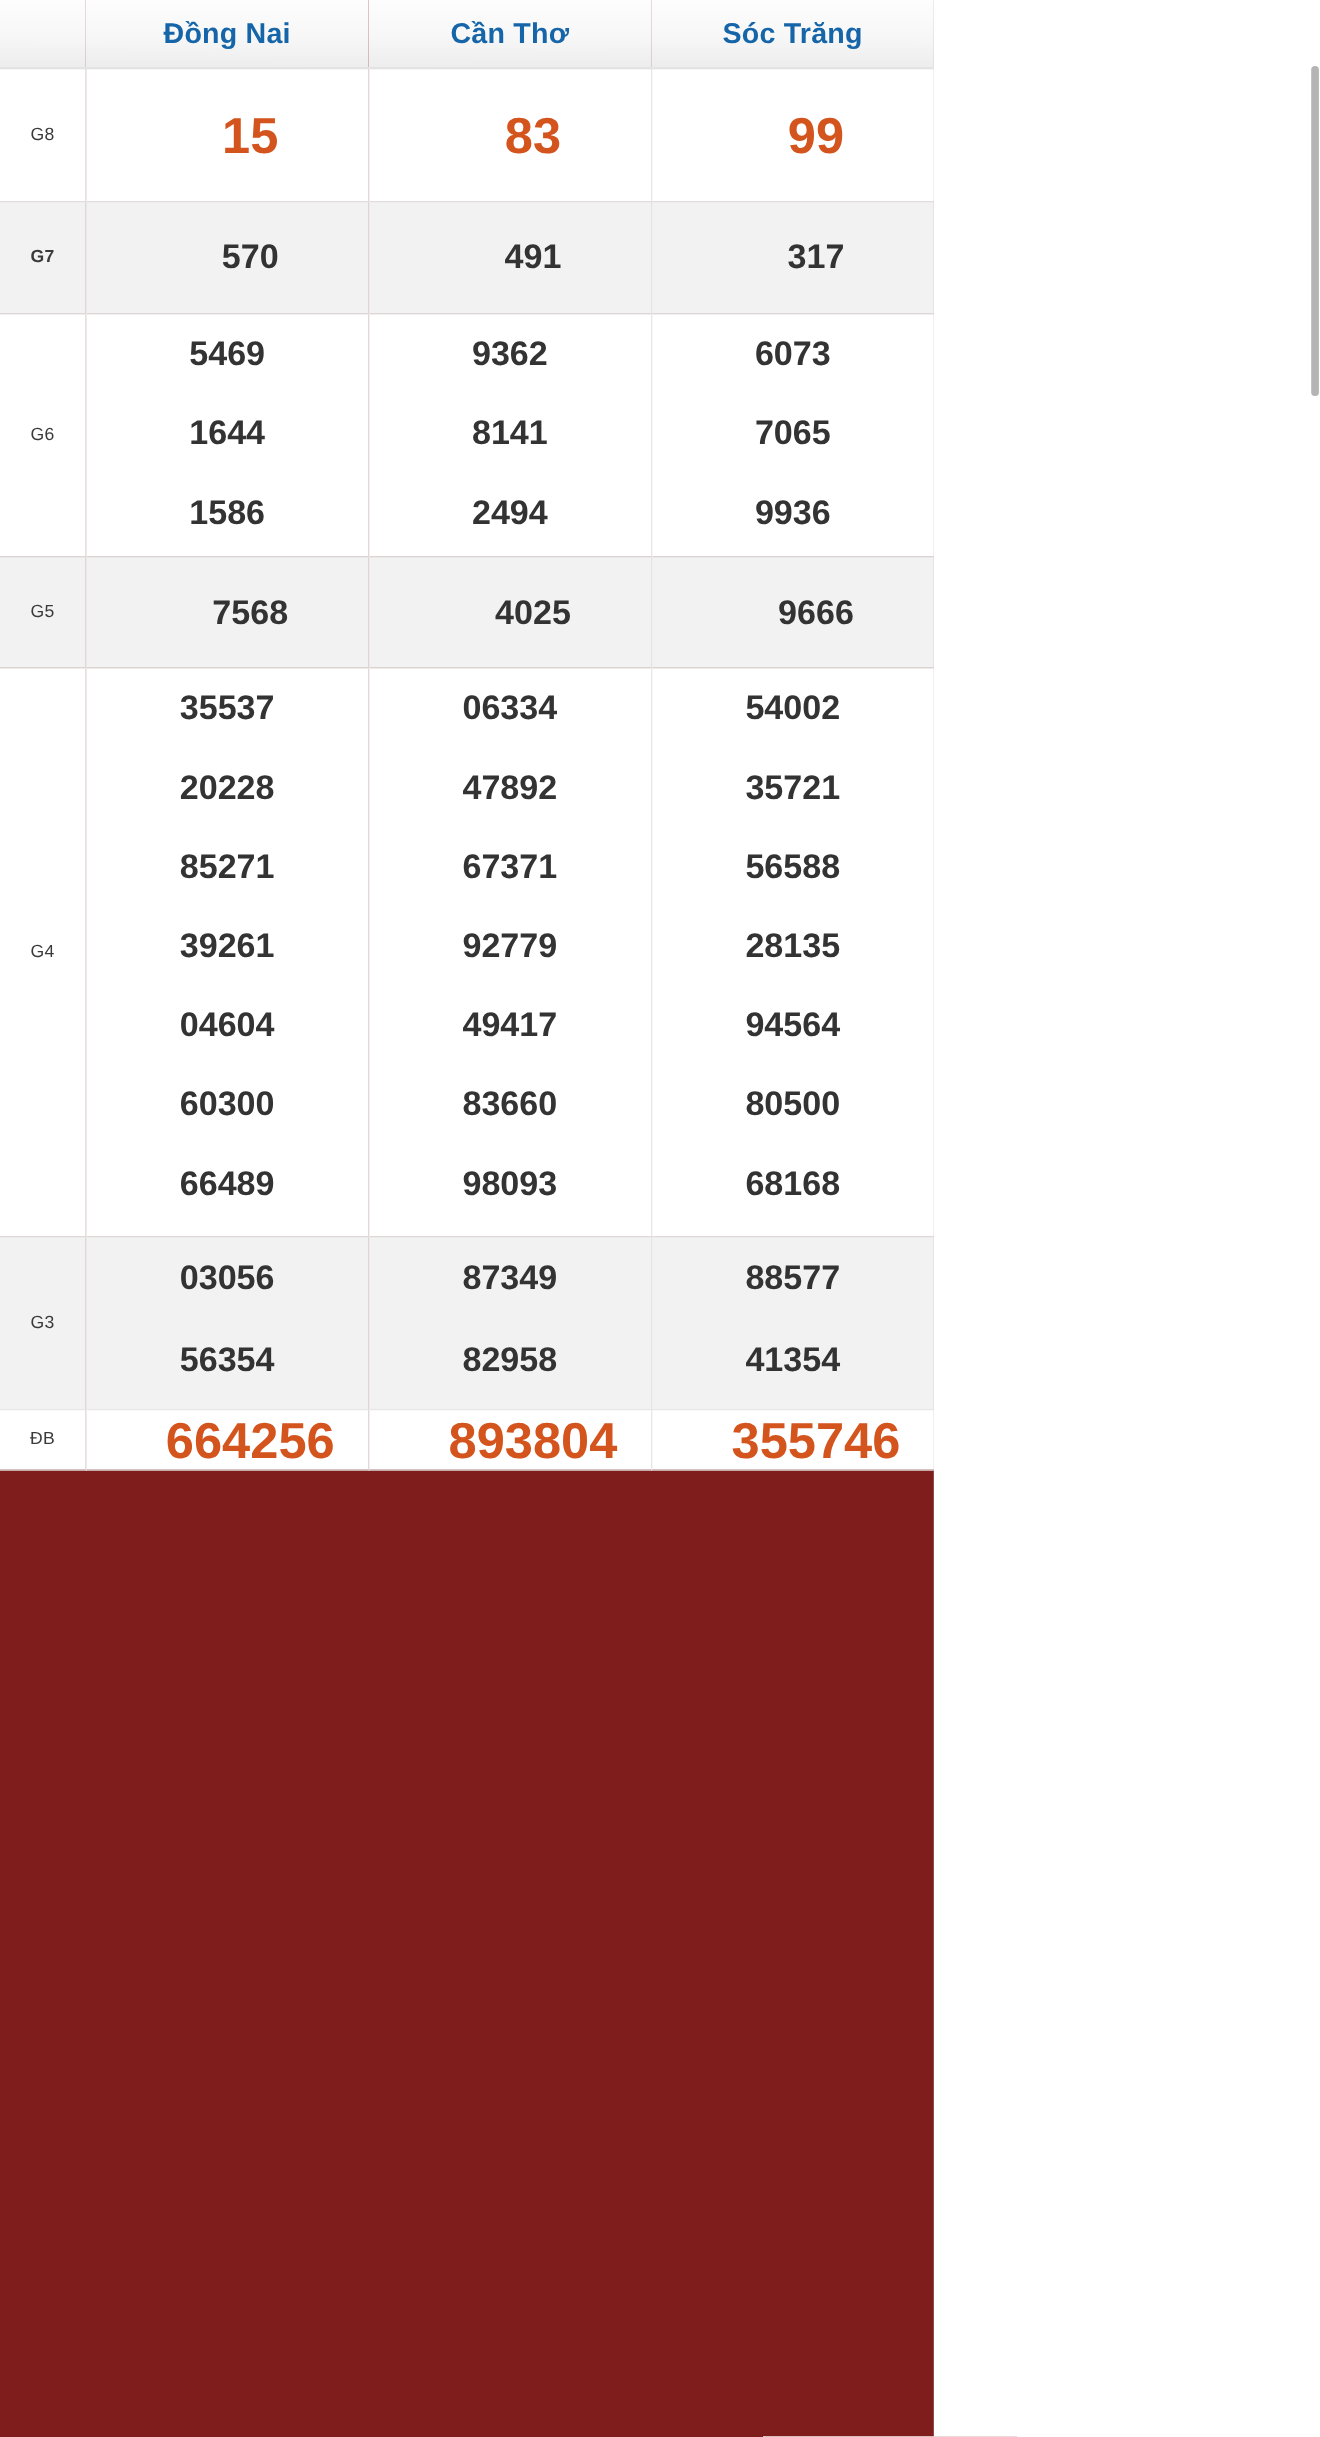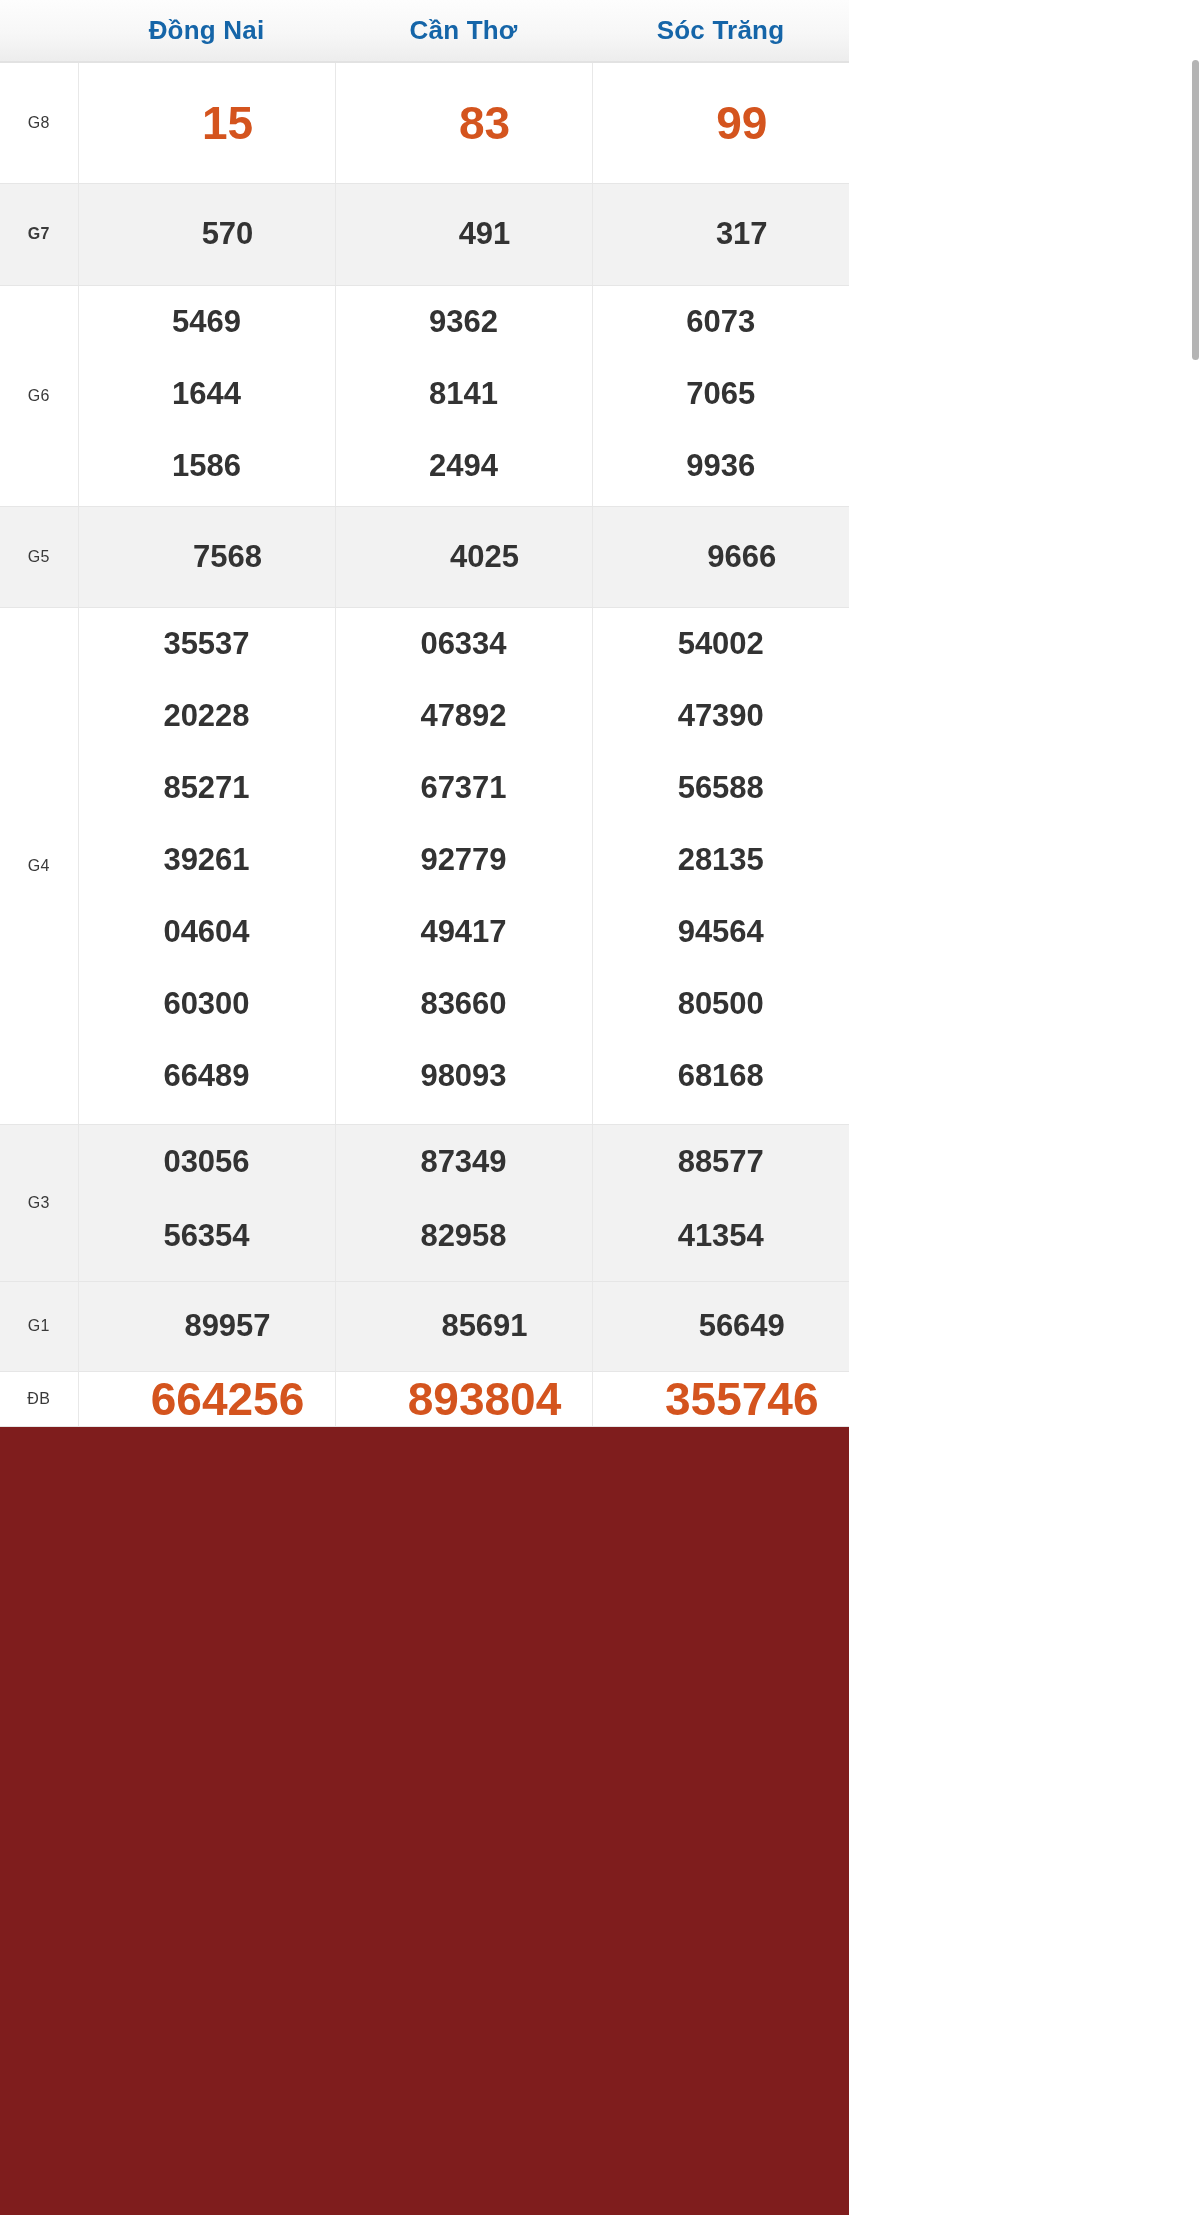--- a/index.html
+++ b/index.html
@@ -254,21 +254,21 @@
                 <span>67371</span>
                 <span>92779</span>
                 <span>49417</span>
                 <span>83660</span>
                 <span>98093</span>
               </div>
             </td>
             <td class="val">
               <div class="numstack">
                 <span>54002</span>
-                <span>47390</span>
+                <span>35721</span>
                 <span>56588</span>
                 <span>28135</span>
                 <span>94564</span>
                 <span>80500</span>
                 <span>68168</span>
               </div>
             </td>
           </tr>
           <tr class="row-gray r-g3">
             <td class="label">G3</td>
@@ -284,32 +284,20 @@
                 <span>82958</span>
               </div>
             </td>
             <td class="val">
               <div class="numstack">
                 <span>88577</span>
                 <span>41354</span>
               </div>
             </td>
           </tr>
-          <tr class="row-gray r-g1">
-            <td class="label">G1</td>
-            <td class="val">
-              <span class="num-single">89957</span>
-            </td>
-            <td class="val">
-              <span class="num-single">85691</span>
-            </td>
-            <td class="val">
-              <span class="num-single">56649</span>
-            </td>
-          </tr>
           <tr class="row-white r-b hl">
             <td class="label">ĐB</td>
             <td class="val">
               <span class="num-single">664256</span>
             </td>
             <td class="val">
               <span class="num-single">893804</span>
             </td>
             <td class="val">
               <span class="num-single">355746</span>

